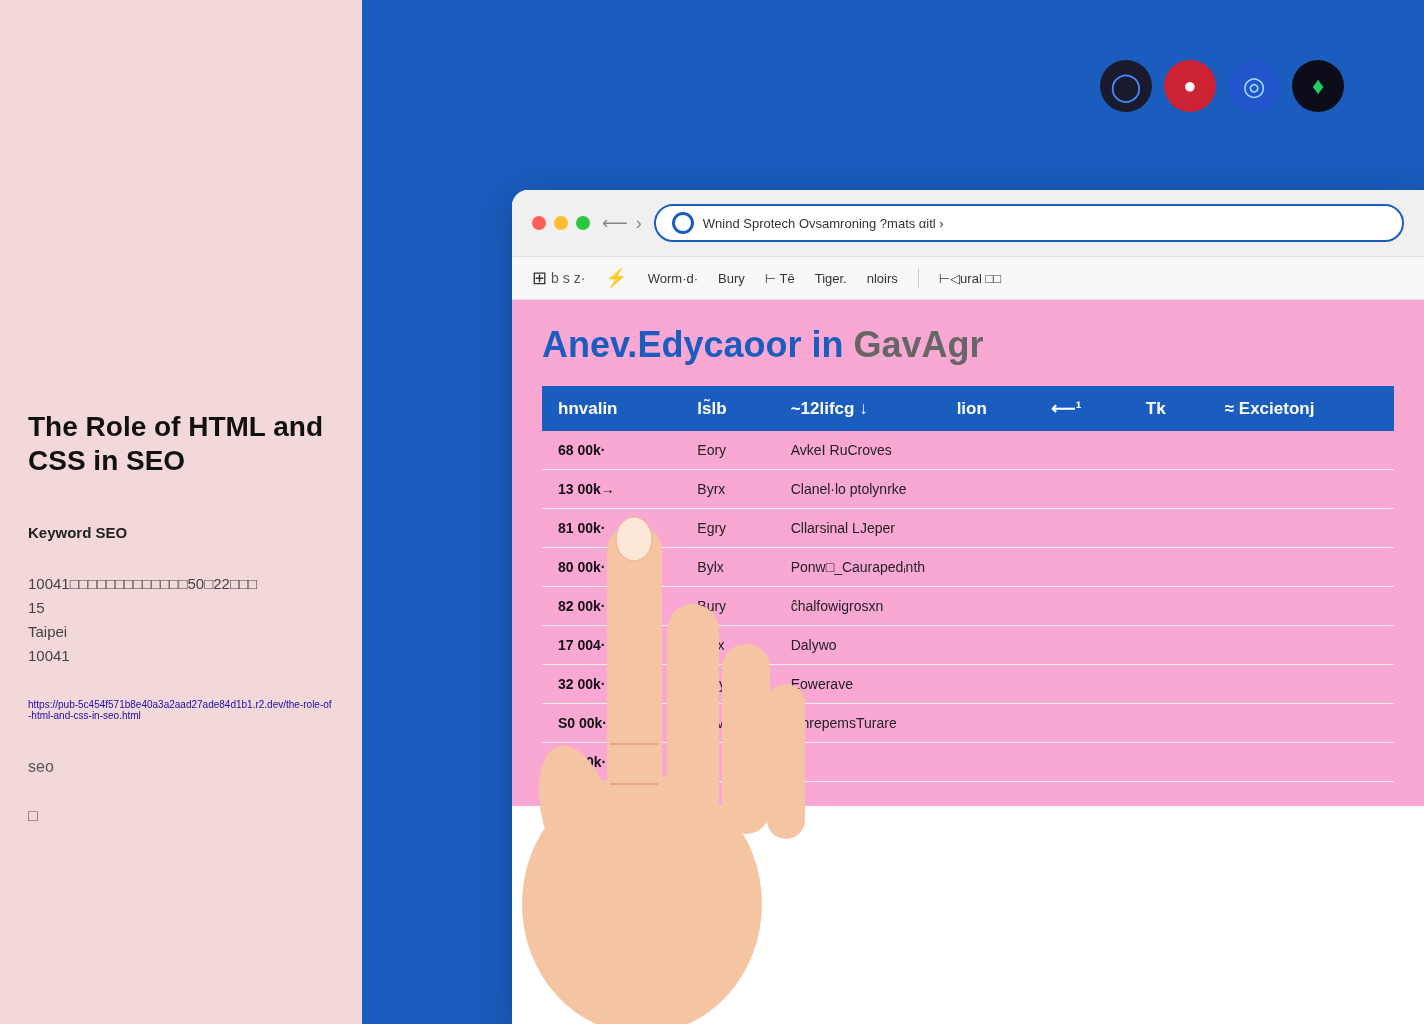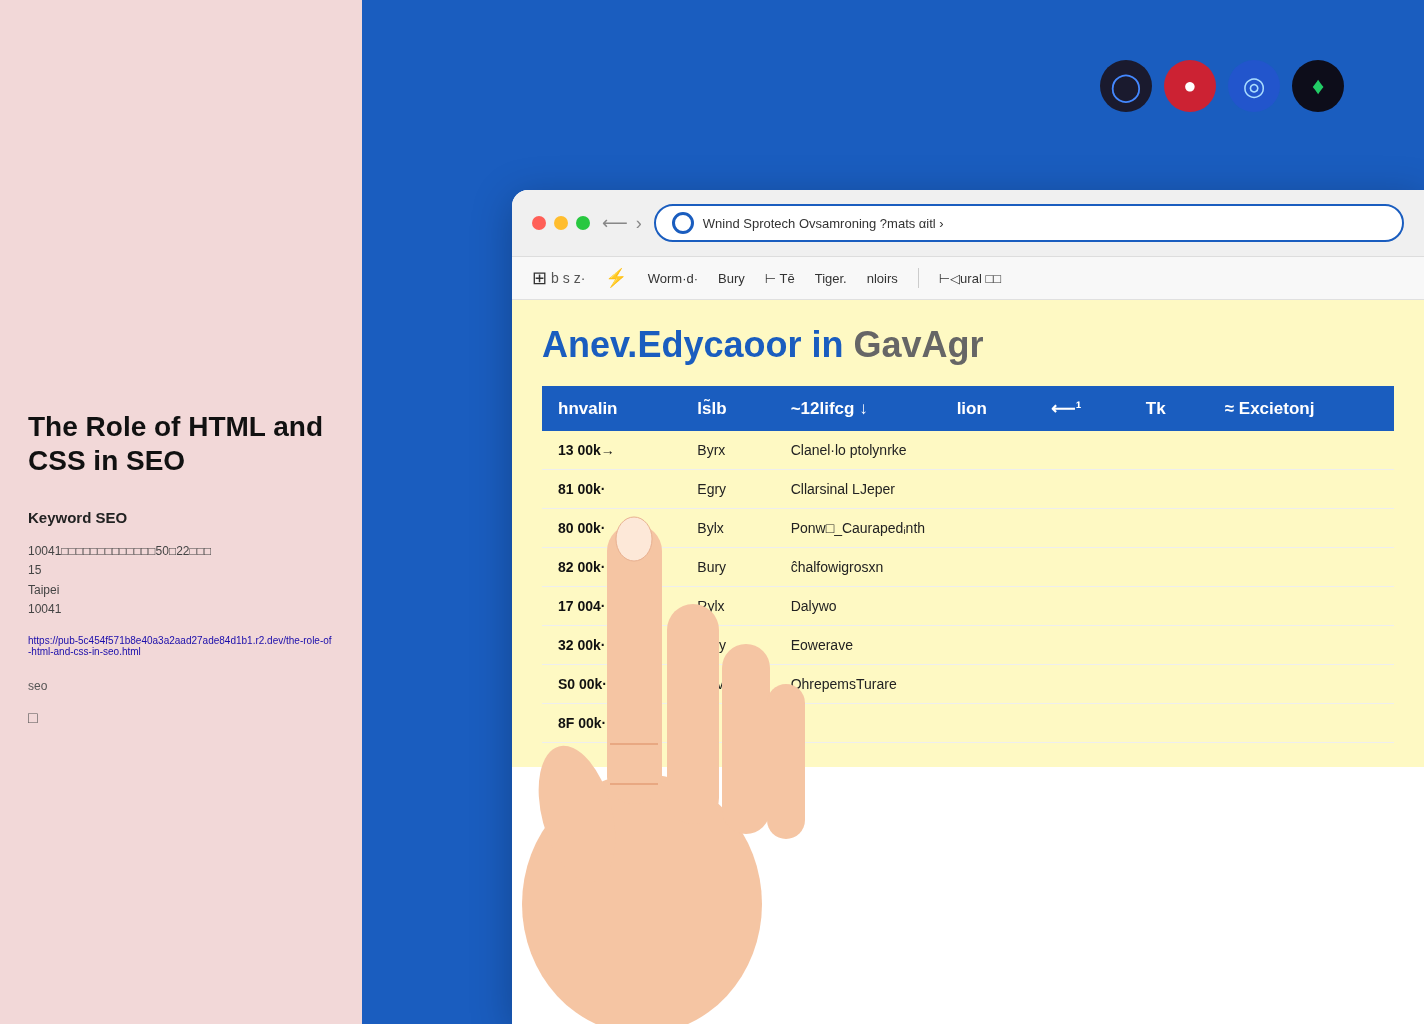--- a/index.html
+++ b/index.html
@@ -12,50 +12,50 @@
     }
 
     
     .sidebar {
       width: 362px;
       min-width: 362px;
       background: #f2d8d8;
       padding: 30px 28px;
       display: flex;
       flex-direction: column;
-      gap: 12px;
+      gap: 27px;
       position: relative;
     }
     .sidebar-title {
       font-size: 28px;
       font-weight: 700;
       color: #111;
       line-height: 1.2;
       margin-top: 380px;
     }
     .sidebar-subtitle {
       font-size: 15px;
       font-weight: 600;
       color: #222;
       margin-top: 20px;
     }
     .sidebar-meta {
-      font-size: 12px;
+      font-size: 15px;
       color: #444;
       line-height: 1.6;
       margin-top: 4px;
     }
     .sidebar-url {
       font-size: 10px;
       color: #1a0dab;
       word-break: break-all;
       margin-top: 4px;
     }
     .sidebar-tag {
-      font-size: 12px;
+      font-size: 16px;
       color: #555;
       margin-top: 10px;
     }
     .sidebar-icon {
       font-size: 16px;
       color: #555;
       margin-top: 4px;
     }
 
     
@@ -149,21 +149,21 @@
     }
     .toolbar-separator {
       width: 1px;
       height: 20px;
       background: #ccc;
     }
 
     
     .browser-content {
       padding: 24px 30px;
-      background: #fef9c3;
+      background: #f9a8d4;
       overflow: hidden;
     }
     .content-title {
       font-size: 36px;
       font-weight: 700;
       color: #1a1a1a;
       margin-bottom: 20px;
     }
     .content-title span {
       color: #1a5dbf;
@@ -327,20 +327,25 @@
             <th>hnvalin</th>
             <th>ls̃lb</th>
             <th>~12lifcg ↓</th>
             <th>lion</th>
             <th>⟵¹</th>
             <th>Tk</th>
             <th>≈ Excietonj</th>
           </tr>
         </thead>
         <tbody id="table-body">
+        <tr>
+    <td>68 00k·</td>
+    <td>Eory</td>
+    <td colspan="5">AvkeⅠ RuCroves</td>
+  </tr>
             <tr>
     <td>13 00k→</td>
     <td>Byrx</td>
     <td colspan="5">Clanel·lo ptolynrke</td>
   </tr>
             <tr>
     <td>81 00k·</td>
     <td>Egry</td>
     <td colspan="5">Cllarsinal LJeper</td>
   </tr>

